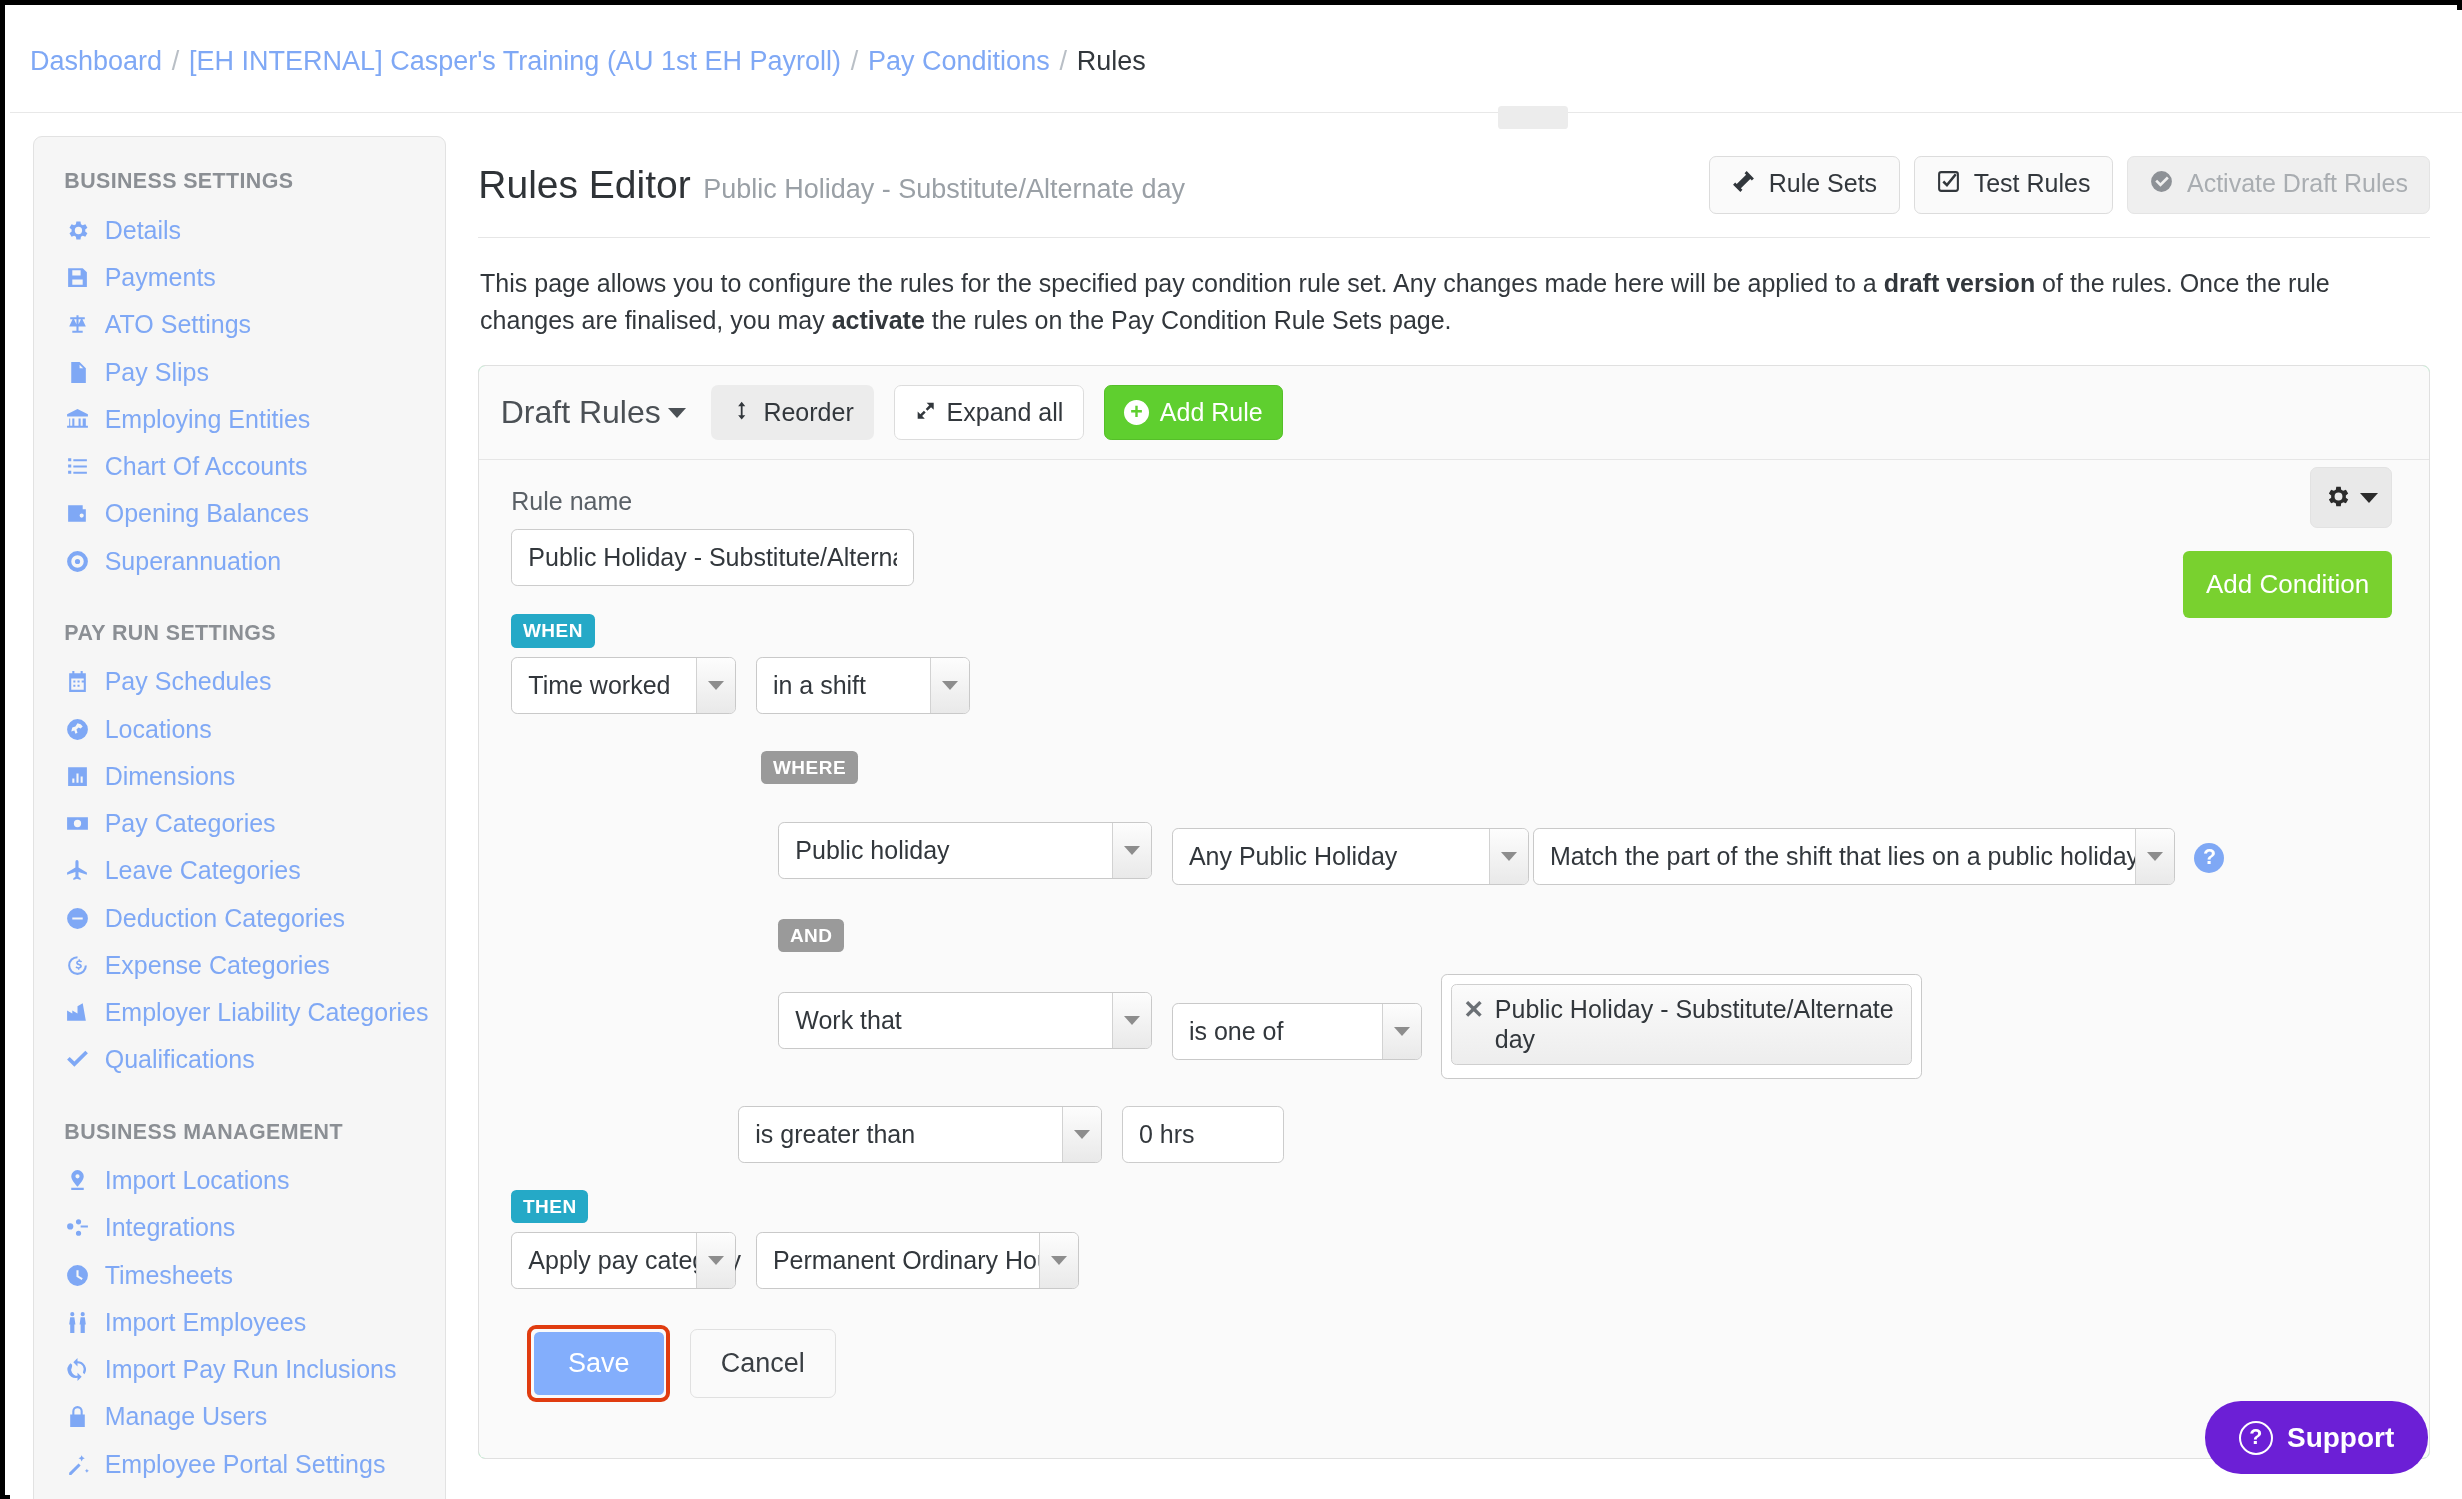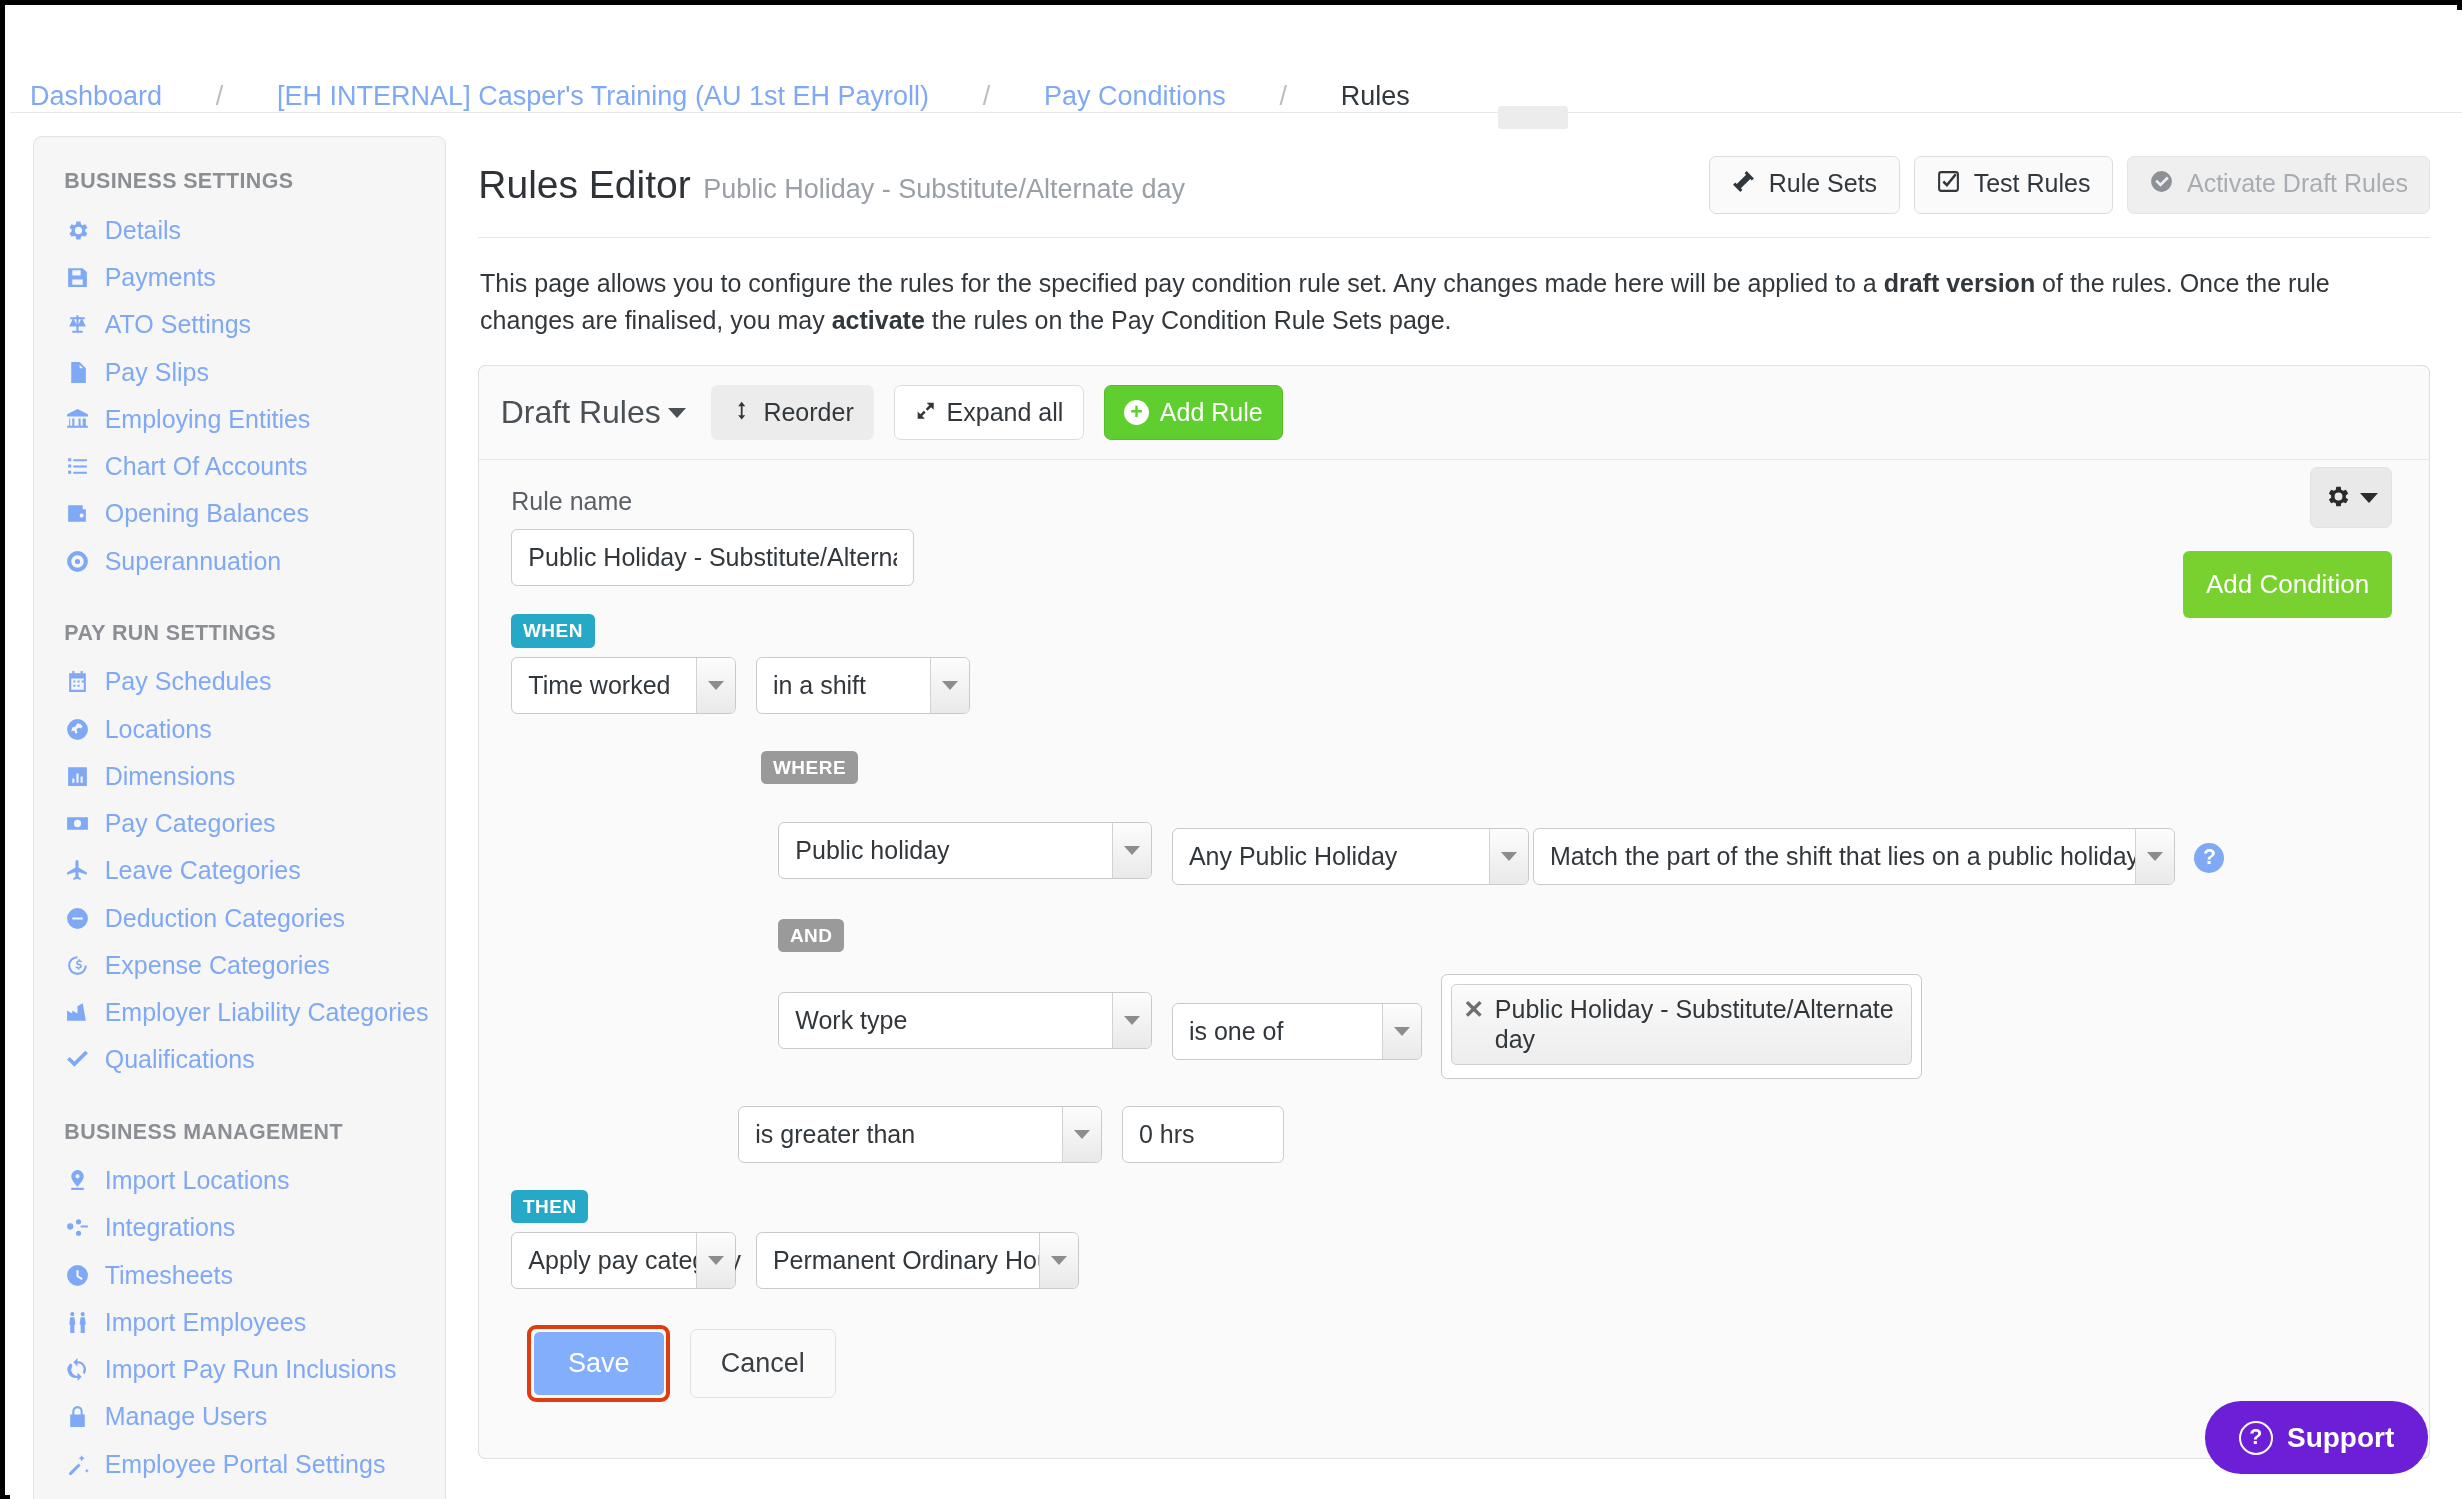--- a/index.html
+++ b/index.html
@@ -15,26 +15,25 @@
   .page-frame {
     position:absolute; inset:0;
     border: 5.3px solid #000;
     background:#fff;
   }
   .viewport { position:absolute; left:5.3px; top:5.3px; width:2452px; height:1489px; background:#fff; overflow:hidden; }
 
   
   .breadcrumb {
     height: 103px;
-    display:flex; align-items:flex-end;
+    display:flex; align-items:center;
     padding-left: 19.6px;
     font-size: 27px;
     border-bottom: 0.9px solid #e8e8e8;
     background:#fff;
-    gap:44px;
   }
   .breadcrumb a { color:#7fa8f5; text-decoration:none; }
   .breadcrumb .sep { color:#b9bfc6; margin: 0 9.8px; }
   .breadcrumb .current { color:#32373c; }
 
   
   .body-wrap { display:flex; align-items:flex-start; }
 
   
   .sidebar {
@@ -590,21 +589,21 @@
               </div>
             </div>
             <div class="help-ic">?</div>
           </div>
 
           <div style="height:34px"></div>
           <div class="indent-2"><span class="badge and">AND</span></div>
 
           <div class="row indent-2" style="margin-top:10.7px">
             <div class="sel" style="width:374px">
-              <span>Work type</span>
+              <span>Work that</span>
               <span class="arrow-box">
                     <i></i>
                   </span>
             </div>
             <div class="sel" style="width:250px; margin-top:21px">
               <span>is one of</span>
               <span class="arrow-box">
                     <i></i>
                   </span>
             </div>

